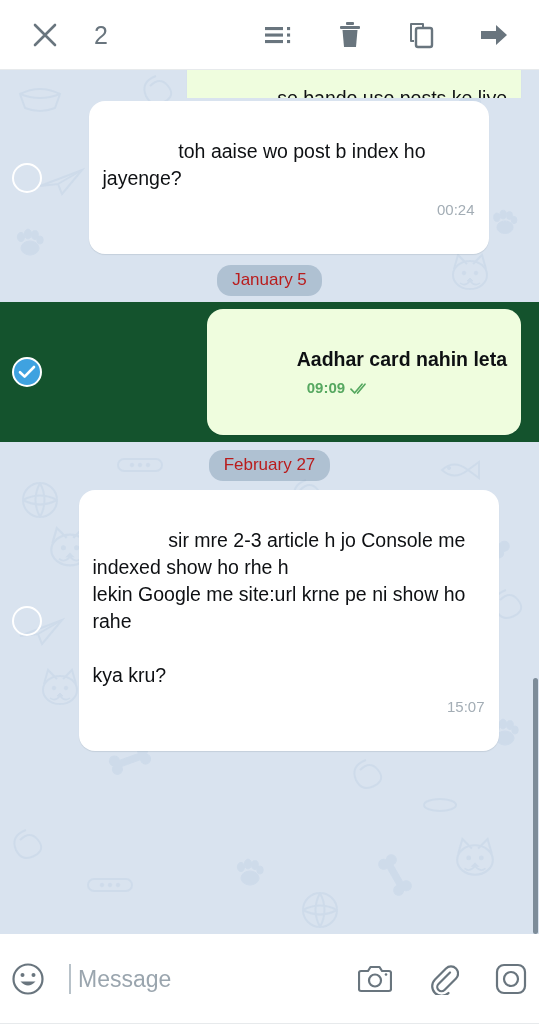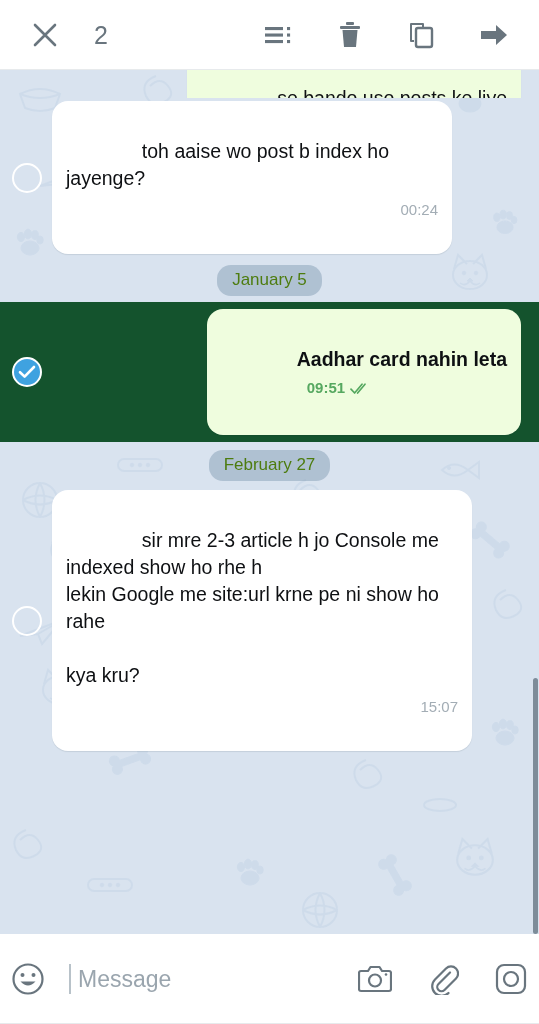--- a/index.html
+++ b/index.html
@@ -108,21 +108,21 @@
     border: 2.5px solid #ffffff;
     background: transparent;
   }
   .sel.on {
     background: #3fa2e0;
     border: 2.5px solid #ffffff;
   }
 
   .bubble-wrap { flex: 1 1 auto; display: flex; min-width: 0; }
   .bubble-wrap.right { justify-content: flex-end; padding-right: 4px; }
-  .bubble-wrap.left  { justify-content: flex-start; }
+  .bubble-wrap.left  { justify-content: center; }
 
   .bubble {
     position: relative;
     max-width: 400px;
     border-radius: 16px;
     padding: 10px 14px 8px 14px;
     box-shadow: 0 1px 1px rgba(16,35,47,.10);
     font-size: 19.5px;
     line-height: 27px;
     color: #0e1013;
@@ -153,21 +153,21 @@
   .meta.tail { float: none; margin-left: 10px; vertical-align: baseline; top: 0; margin-top: 0; }
 
   
   .date-sep {
     display: flex;
     justify-content: center;
     padding: 8px 0 6px 0;
   }
   .date-pill {
     background: rgba(125,150,175,.45);
-    color: #4d7c0f;
+    color: #b91c1c;
     font-size: 17px;
     font-weight: 400;
     padding: 5px 15px 6px 15px;
     border-radius: 14px;
     line-height: 20px;
   }
 
   
   .clip-row { overflow: hidden; height: 28px; }
   .clip-row .row-inner { padding-top: 0; padding-bottom: 0; }
@@ -426,21 +426,21 @@
         <div class="row-inner" style="padding-top:7px;padding-bottom:7px;">
           <div class="sel on">
             <svg width="18" height="14" viewBox="0 0 18 14">
               <path d="M2 7.2 L6.6 11.6 L16 2" fill="none" stroke="#ffffff" stroke-width="2.6" stroke-linecap="round" stroke-linejoin="round"></path>
             </svg>
           </div>
           <div class="bubble-wrap right">
             <div class="bubble out">
               <span class="txt">Aadhar card nahin leta</span>
               <span class="meta out-meta tail">
-                <span>09:51</span>
+                <span>09:09</span>
                 <svg width="20" height="13" viewBox="0 0 20 13">
                   <path d="M1 7.2 L4.6 11 L12 2.2" fill="none" stroke="#56a860" stroke-width="1.7" stroke-linecap="round" stroke-linejoin="round"></path>
                   <path d="M7.6 11 L15 2.2" fill="none" stroke="#56a860" stroke-width="1.7" stroke-linecap="round" stroke-linejoin="round"></path>
                 </svg>
               </span>
             </div>
           </div>
         </div>
       </div>
 

